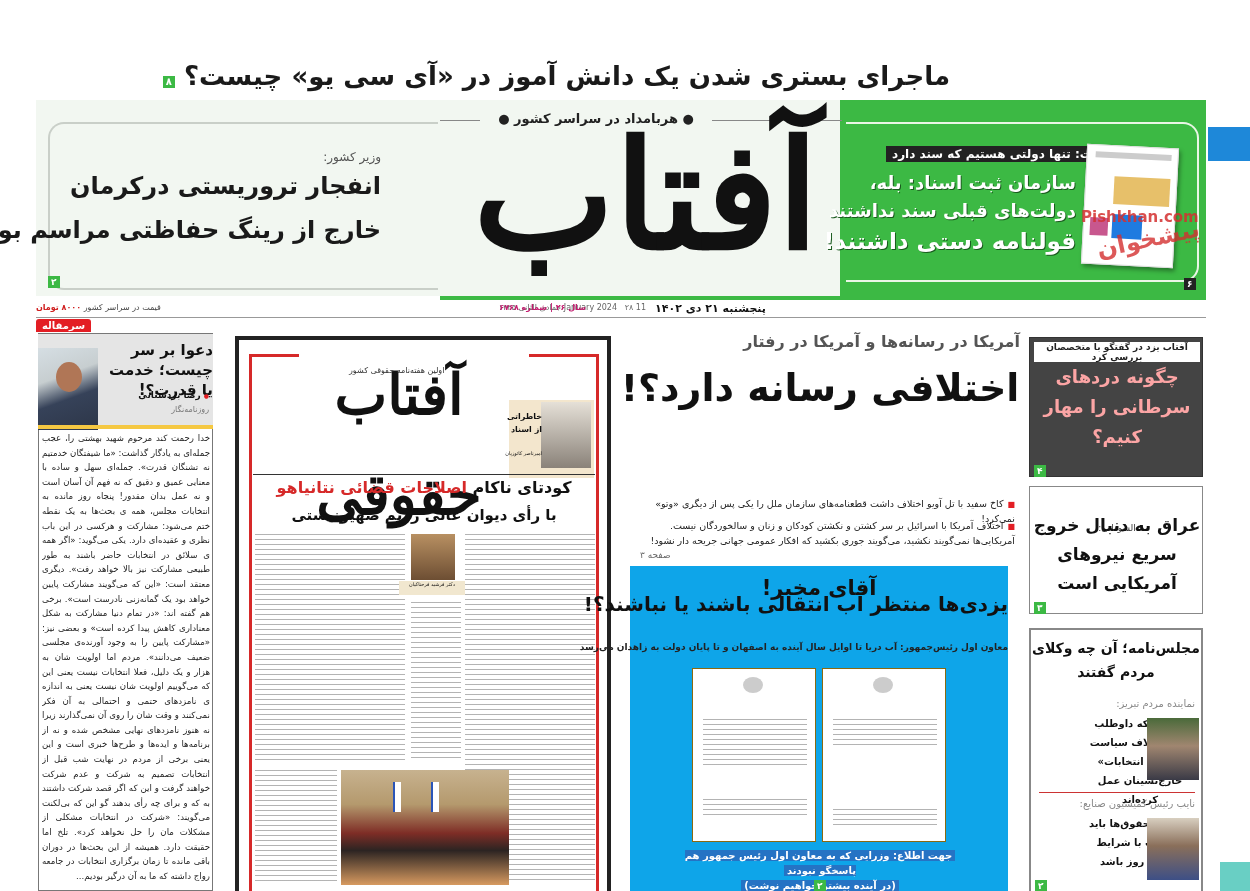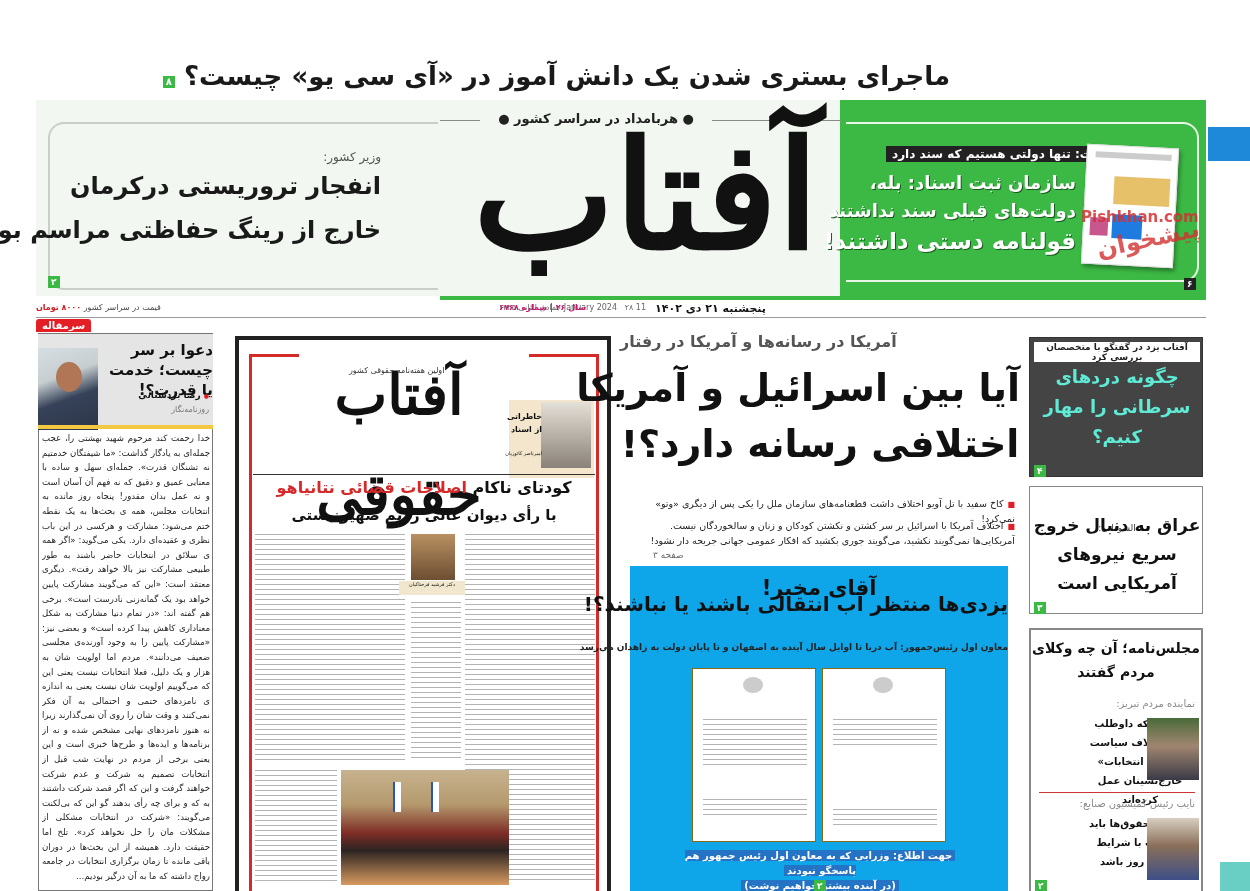--- a/index.html
+++ b/index.html
@@ -77,40 +77,40 @@
   .supp-h1 { left: 14px; top: 138px; width: 342px; text-align: center; font-size: 16px; font-weight: bold; white-space: nowrap; }
   .supp-h1 .red { color: #d62929; }
   .supp-h2 { left: 14px; top: 166px; width: 342px; text-align: center; font-size: 15px; font-weight: bold; white-space: nowrap; }
   .fake-lines { background: repeating-linear-gradient(180deg, #9a9a9a 0 1px, transparent 1px 5px); opacity: .75; position: absolute; }
   .supp-person { left: 172px; top: 194px; width: 44px; height: 46px; background: linear-gradient(180deg,#b89062,#6d4e33); }
   .supp-person-cap { left: 160px; top: 241px; width: 66px; height: 14px; background: #f1e7cf; font-size: 5px; text-align: center; }
   .supp-court { left: 102px; top: 430px; width: 168px; height: 115px; background: linear-gradient(180deg,#c7b28f 0%,#b4996d 30%,#7e2d26 55%,#2c2422 70%,#d79a60 100%); }
   .flag { position:absolute; top:12px; width:8px; height:30px; background:#fff; border-left:2px solid #2a55b8; }
 
   
-  .main-kicker { left: 620px; top: 332px; width: 400px; text-align: left; font-size: 16px; font-weight: bold; color: #555; }
+  .main-kicker { left: 620px; top: 332px; width: 400px; text-align: right; font-size: 16px; font-weight: bold; color: #555; }
   .main-hl { left: 620px; top: 360px; width: 400px; text-align: center; font-size: 38px; font-weight: bold; line-height: 56px; color: #111; white-space: nowrap; }
   .bullet { left: 625px; width: 390px; text-align: right; font-size: 9.5px; line-height: 14px; color: #222; }
   .bullet::before { content: "■"; color: #e31e24; margin-left: 4px; font-size: 8px; }
-  .page-ref { left: 640px; top: 550px; font-size: 9px; color: #666; margin-left: 13px; }
+  .page-ref { left: 640px; top: 550px; font-size: 9px; color: #666; }
 
   .yellow { left: 630px; top: 566px; width: 378px; height: 417px; background: #0ea5e9; }
   .y-h1 { left: 0; top: 10px; width: 378px; text-align: center; font-size: 21px; font-weight: bold; }
   .y-h2 { left: 0; top: 26px; width: 378px; text-align: center; font-size: 20px; font-weight: bold; white-space: nowrap; padding-left: 41px; }
   .y-sub { left: 0; top: 76px; width: 378px; text-align: center; font-size: 9px; font-weight: bold; color: #222; white-space: nowrap; }
   .doc { top: 102px; width: 124px; height: 174px; background: #fff; border: 1px solid #8a6a10; }
   .doc .fake-lines { left: 10px; width: 104px; }
   .doc-seal { position:absolute; left:50px; top:8px; width:20px; height:16px; border-radius:50%; background:#ccc; }
   .y-note { left: 50px; top: 282px; width: 280px; text-align: center; font-size: 10px; font-weight: bold; color: #fff; line-height: 15px; }
   .y-note span { background: #2573c4; padding: 0 3px; }
 
   
   .r-dark { left: 1029px; top: 337px; width: 174px; height: 140px; background: #444; border: 1px solid #333; }
   .r-dark-tag { left: 4px; top: 4px; width: 166px; background: #fff; font-size: 9px; font-weight: bold; text-align: center; color: #222; }
-  .r-dark-hl { left: 0; top: 24px; width: 174px; text-align: center; font-size: 18px; font-weight: bold; color: #5eead4; line-height: 30px; }
+  .r-dark-hl { left: 0; top: 24px; width: 174px; text-align: center; font-size: 18px; font-weight: bold; color: #fca5a5; line-height: 30px; }
   .r-box2 { left: 1029px; top: 486px; width: 174px; height: 128px; border: 1px solid #888; }
   .r-box2-k { left: 0; top: 8px; width: 174px; text-align: center; font-size: 9px; color: #333; margin-top: 28px; }
   .r-box2-hl { left: 0; top: 24px; width: 174px; text-align: center; font-size: 17px; font-weight: bold; line-height: 29px; }
   .r-box3 { left: 1029px; top: 628px; width: 174px; height: 263px; border: 2px solid #888; border-bottom: none; }
   .r-box3-hl { left: 0; top: 6px; width: 170px; text-align: center; font-size: 14px; font-weight: bold; line-height: 24px; }
   .r-box3-k { right: 6px; font-size: 10px; color: #888; }
   .r-box3-q { right: 6px; width: 110px; text-align: center; font-size: 10px; font-weight: bold; line-height: 19px; }
   .r-photo1 { left: 116px; top: 88px; width: 52px; height: 62px; background: linear-gradient(180deg,#4a6a3a 0%,#a08670 45%,#3a3a46 100%); }
   .r-photo2 { left: 116px; top: 188px; width: 52px; height: 62px; background: linear-gradient(180deg,#d8cfc0 0%,#8a6f5a 45%,#3d4f86 100%); }
   .r-sep { left: 8px; top: 162px; width: 156px; height: 1px; background: #c33; }
@@ -198,21 +198,20 @@
   <div class="abs supp-person"></div>
   <div class="abs supp-person-cap">دکتر فرشید فرحناکیان</div>
   <div class="abs supp-court">
     <div class="flag" style="left:52px"></div>
       <div class="flag" style="left:90px"></div>
   </div>
 </div>
 
 <div class="abs main-kicker">آمریکا در رسانه‌ها و آمریکا در رفتار</div>
 <div class="abs main-hl">
-  <div>آیا بین اسرائیل و آمریکا</div>
   <div>اختلافی رسانه دارد؟!</div>
 </div>
 <div class="abs bullet" style="top:497px">کاخ سفید با تل آویو اختلاف داشت قطعنامه‌های سازمان ملل را یکی پس از دیگری «وتو» نمی‌کرد!</div>
 <div class="abs bullet" style="top:519px">اختلاف آمریکا با اسرائیل بر سر کشتن و نکشتن کودکان و زنان و سالخوردگان نیست. آمریکایی‌ها نمی‌گویند نکشید، می‌گویند جوری بکشید که افکار عمومی جهانی جریحه دار نشود!</div>
 <div class="abs page-ref">صفحه ۳</div>
 
 <div class="abs yellow">
   <div class="abs y-h1">آقای مخبر!</div>
   <div class="abs y-h2">یزدی‌ها منتظر آب انتقالی باشند یا نباشند؟!</div>
   <div class="abs y-sub">معاون اول رئیس‌جمهور: آب دریا تا اوایل سال آینده به اصفهان و تا پایان دولت به زاهدان می‌رسد</div>

